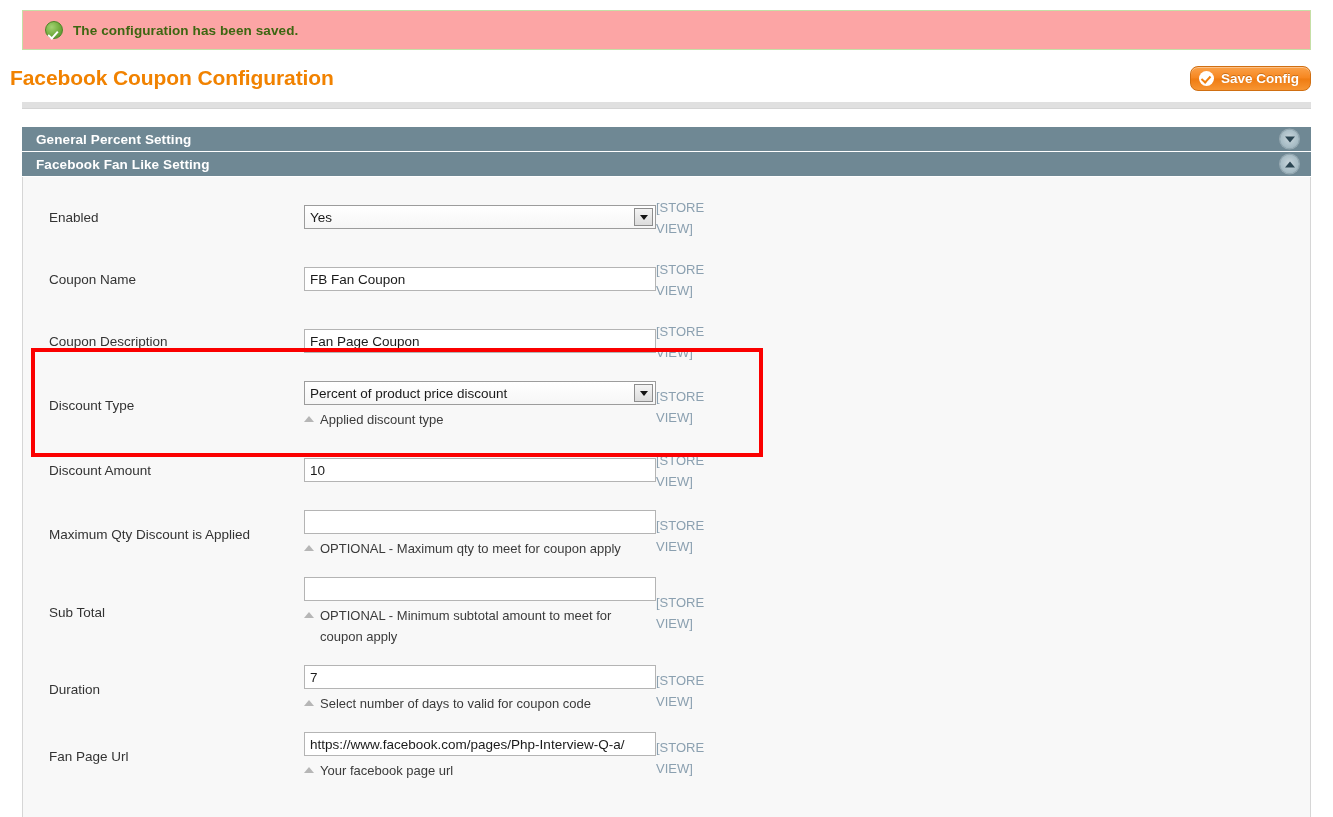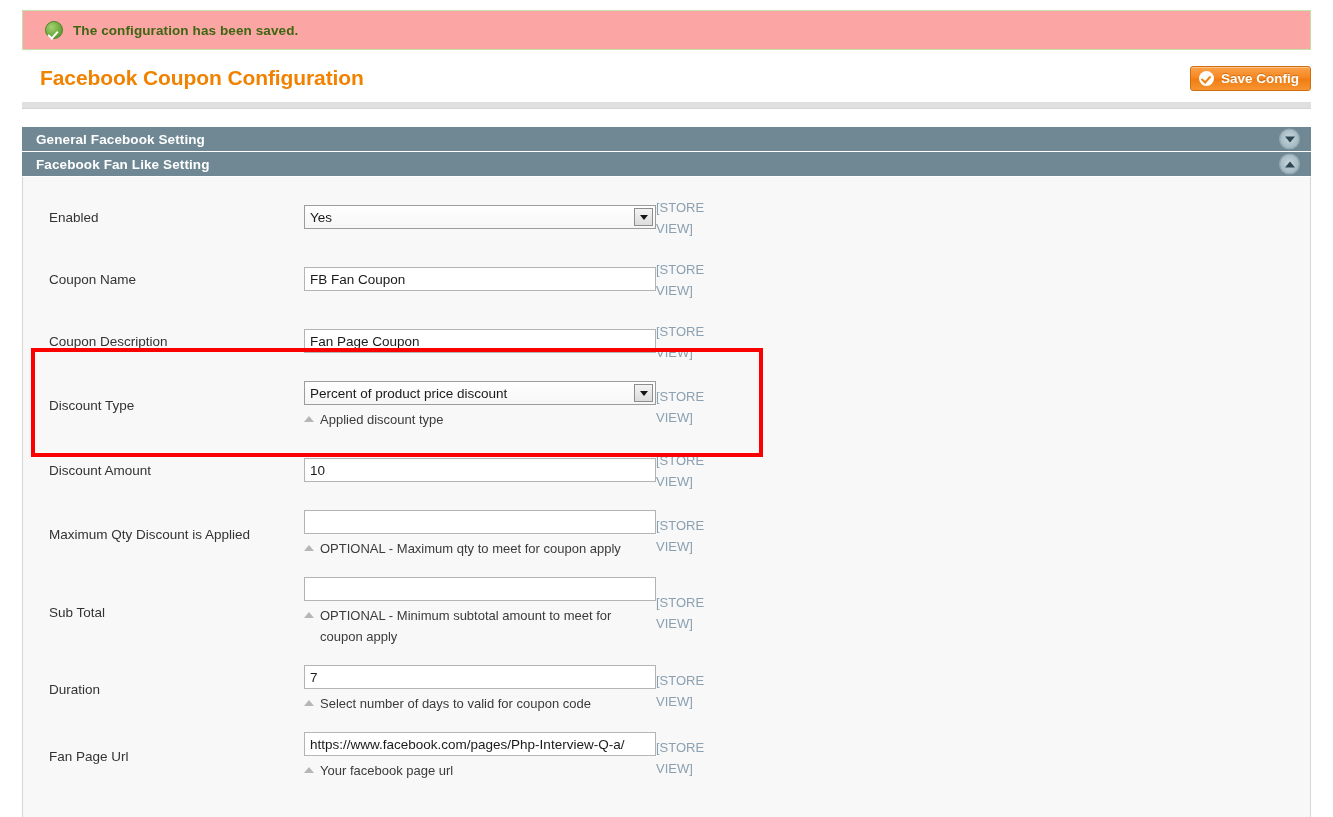--- a/index.html
+++ b/index.html
@@ -44,42 +44,42 @@
   }
   .msg-text {
     font-weight: bold;
     font-size: 13.5px;
     color: #3d6611;
     letter-spacing: .1px;
   }
 
   
   .title-row {
-    margin: 16px 22px 0 40px;
+    margin: 16px 22px 0 10px;
     display: flex;
     align-items: flex-start;
     justify-content: space-between;
     height: 30px;
   }
   .page-title {
     font-size: 21px;
     font-weight: bold;
     color: #f18200;
     line-height: 24px;
     margin: 0;
     letter-spacing: -.1px;
   }
   .btn-save {
     display: inline-flex;
     align-items: center;
     gap: 7px;
     height: 25px;
     padding: 0 11px 0 8px;
     border: 1px solid #d06f12;
-    border-radius: 3px;
+    border-radius: 8px;
     background: linear-gradient(to bottom, #fba24a 0%, #f6861f 48%, #ef7c12 52%, #f79532 100%);
     color: #ffffff;
     font-weight: bold;
     font-size: 13.5px;
     text-shadow: 0 -1px 0 rgba(140,70,0,.45);
     cursor: pointer;
     box-shadow: inset 0 1px 0 rgba(255,255,255,.35);
   }
   .btn-save .chk {
     width: 15px; height: 15px; border-radius: 50%;
@@ -270,21 +270,21 @@
     <button class="btn-save">
       <span class="chk"></span>
       <span>Save Config</span>
     </button>
   </div>
   <div class="title-rule"></div>
 
   <div class="sections">
 
     <div class="sec-head">
-      <span class="sec-title">General Facebook Setting</span>
+      <span class="sec-title">General Percent Setting</span>
       <span class="toggle down">
           <i></i>
         </span>
     </div>
 
     <div class="sec-head">
       <span class="sec-title">Facebook Fan Like Setting</span>
       <span class="toggle up">
           <i></i>
         </span>

